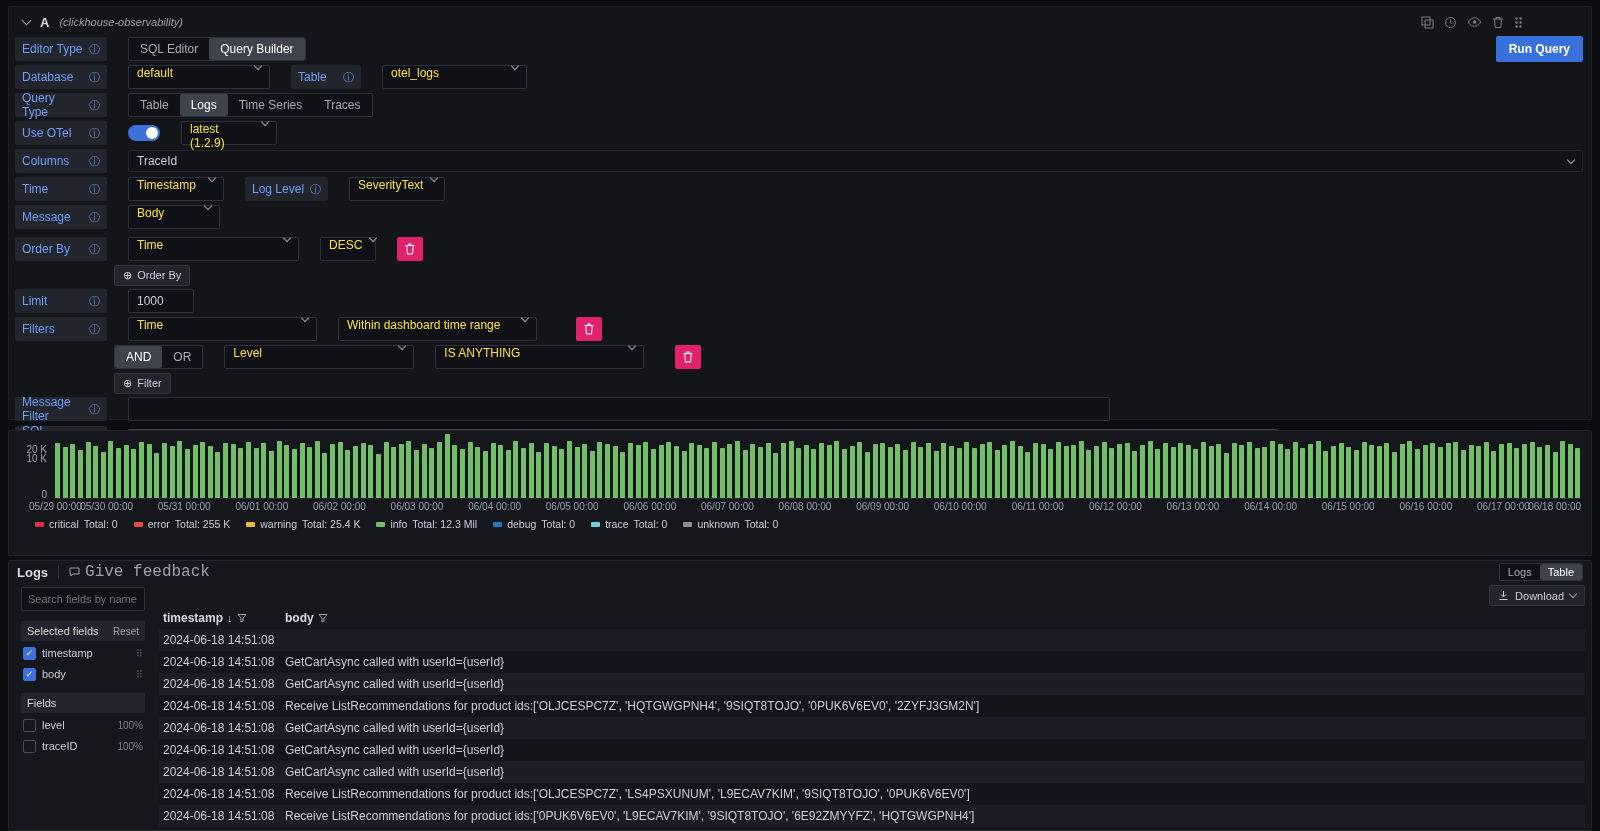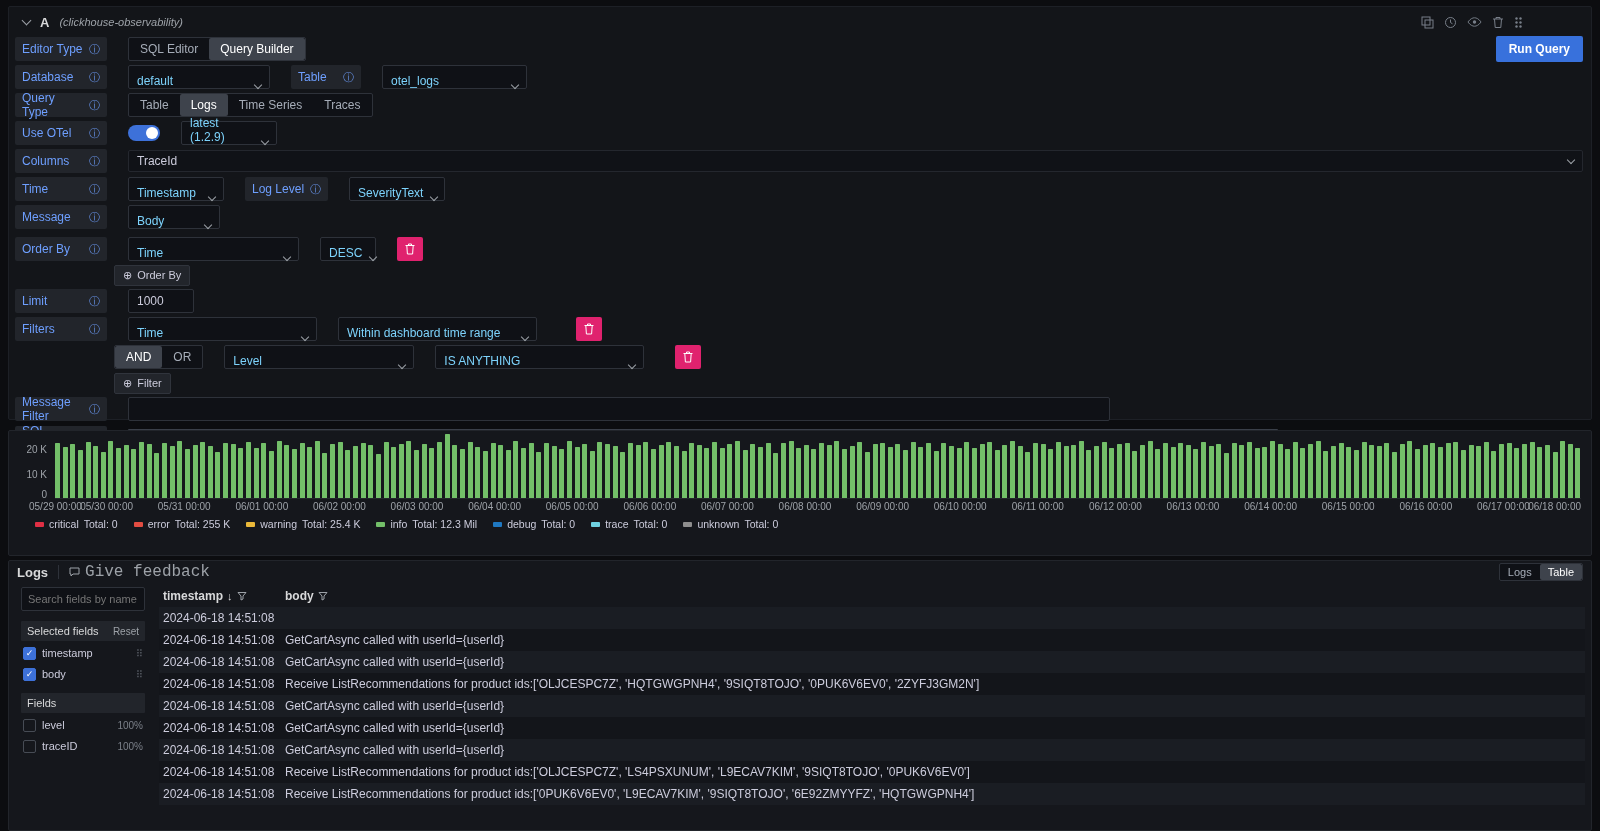--- a/index.html
+++ b/index.html
@@ -25,22 +25,22 @@
   .qrow { display:flex; align-items:center; gap:21px; margin-top:4px; height:24px; }
   .qrow.small { height:20px; }
   .indent { margin-left:99px; }
 
   .chip { height:24px; width:92px; flex:none; background:#22252b; color:#6e9fff; font-size:12px;
           display:flex; align-items:center; justify-content:space-between; gap:6px; padding:0 7px; border-radius:2px; }
   .chip.auto { width:auto; min-width:70px; }
   .chip .info { color:#6e9fff; opacity:.85; font-size:11px; font-style:normal; }
 
   .select { height:24px; background:#0f1116; border:1px solid #2e323a; border-radius:2px;
-            display:flex; align-items:flex-end; justify-content:space-between; gap:8px; padding:0 8px;
-            font-size:12px; color:#7dd3fc; cursor:pointer; }
+            display:flex; align-items:flex-start; justify-content:space-between; gap:8px; padding:0 8px;
+            font-size:12px; color:#fde047; cursor:pointer; }
   .caret { width:6px; height:6px; border-right:1.5px solid #9da2a8; border-bottom:1.5px solid #9da2a8; transform:rotate(45deg); margin-top:-3px; flex:none; }
 
   .seg { display:flex; align-items:stretch; background:#0f1116; border:1px solid #2e323a; border-radius:2px; height:24px; overflow:hidden; }
   .seg .opt { border:none; background:transparent; color:#a6adb8; font-size:12px; padding:0 11px;
               display:flex; align-items:center; cursor:pointer; font-family:inherit; white-space:nowrap; }
   .seg .opt.selected { background:#3e434c; color:#fff; border-radius:2px; }
   .seg.small { height:18px; } .seg.small .opt { font-size:11px; padding:0 8px; }
 
   .toggle { width:32px; height:16px; border-radius:8px; background:#3d71d9; position:relative; flex:none; cursor:pointer; border:none; }
   .toggle::after { content:""; position:absolute; right:2px; top:2px; width:12px; height:12px; border-radius:50%; background:#fff; }
@@ -408,21 +408,21 @@
       <button class="footer-btn">
         <span style="font-size:12px;color:#ccccdc">ⓘ</span>
         <span>Query inspector</span>
       </button>
     </div>
   </section>
 
   <section class="logs-volume">
     <div class="lv-chart">
       <span class="lv-ylab" style="top:11px">20 K</span>
-      <span class="lv-ylab" style="top:36px">10 K</span>
+      <span class="lv-ylab" style="top:20px">10 K</span>
       <span class="lv-ylab" style="top:56px">0</span>
       <div class="lv-plot">
         <div class="lv-bars" id="lv-bars">
             <div class="bar" style="height: 55.3px; background: rgb(115, 191, 105);"></div>
             <div class="bar" style="height: 51px; background: rgb(115, 191, 105);"></div>
             <div class="bar" style="height: 54.5px; background: rgb(115, 191, 105);"></div>
             <div class="bar" style="height: 48px; background: rgb(115, 191, 105);"></div>
             <div class="bar" style="height: 56.3px; background: rgb(115, 191, 105);"></div>
             <div class="bar" style="height: 52.5px; background: rgb(115, 191, 105);"></div>
             <div class="bar" style="height: 46.5px; background: rgb(115, 191, 105);"></div>
@@ -733,20 +733,32 @@
             </div>
             <div class="field-row">
               <span class="checkbox"></span>
               <span class="field-label">traceID</span>
               <span class="pct">100%</span>
             </div>
           </div>
       </div>
 
       <div class="table-area">
+        <div class="dl-row">
+          <button class="dl-btn">
+            <span>
+                <svg width="11" height="11" viewBox="0 0 11 11">
+                  <path d="M5.5 1v5.5M3 4.5L5.5 7 8 4.5" fill="none" stroke="#ccccdc"></path>
+                  <path d="M1.5 9.5h8" stroke="#ccccdc"></path>
+                </svg>
+              </span>
+            <span>Download</span>
+            <span class="caret"></span>
+          </button>
+        </div>
         <div class="log-head">
           <div class="head-ts">
             <span>timestamp</span>
             <span class="sort-arrow">↓</span>
             <span>
                 <svg width="10" height="10" viewBox="0 0 10 10">
                   <path d="M1 1.5h8L6 5v3L4 9V5z" fill="none" stroke="#9da2a8"></path>
                 </svg>
               </span>
           </div>

